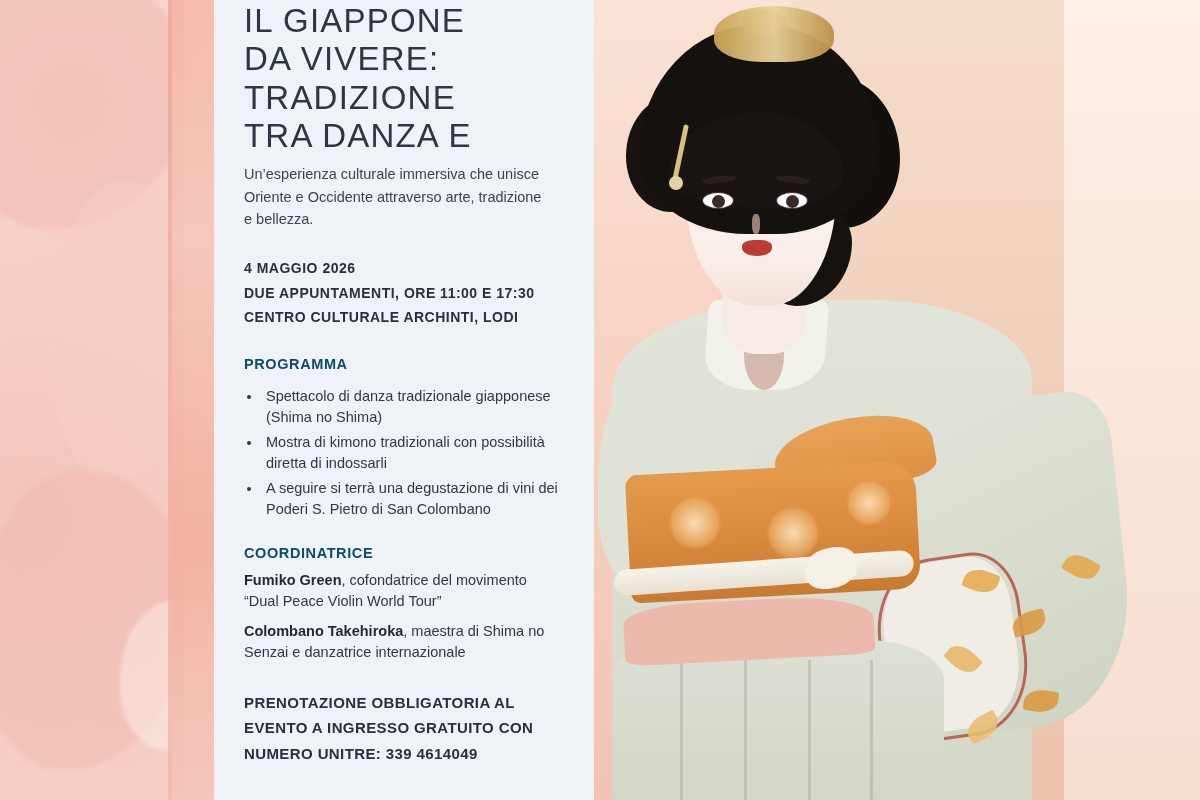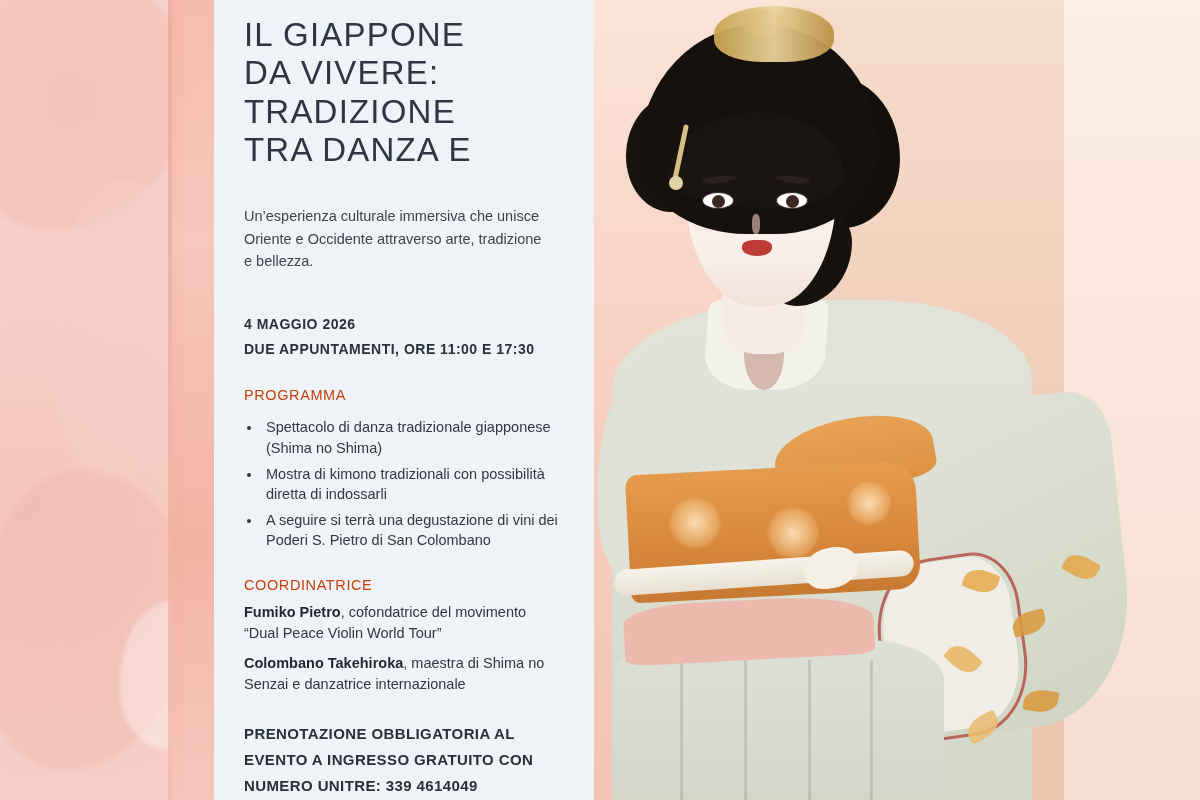--- a/index.html
+++ b/index.html
@@ -67,50 +67,50 @@
     padding: 0 22px 0 30px;
   }
 
   .title {
     font-family: "Liberation Sans", sans-serif;
     font-size: 33px;
     line-height: 1.16;
     letter-spacing: 1.2px;
     color: #2d3642;
     font-weight: 400;
-    padding-top: 16px;
+    padding-top: 2px;
     text-transform: uppercase;
   }
   .title span { display: block; }
 
   .subtitle {
-    margin-top: 36px;
+    margin-top: 8px;
     font-size: 14.5px;
     line-height: 1.55;
     color: #3a434e;
     width: 300px;
   }
 
   .when {
-    margin-top: 40px;
+    margin-top: 26px;
     font-size: 14px;
     font-weight: bold;
     letter-spacing: .5px;
     color: #27303b;
     line-height: 1.75;
     text-transform: uppercase;
   }
   .when div { white-space: nowrap; }
 
   .section-head {
     margin-top: 26px;
     font-size: 14.5px;
-    font-weight: normal;
+    font-weight: bold;
     letter-spacing: .6px;
-    color: #c2410c;
+    color: #0c4a6e;
     text-transform: uppercase;
   }
 
   ul.programma {
     margin: 14px 0 0 18px;
     color: #2f3845;
     font-size: 14.5px;
     line-height: 1.42;
   }
   ul.programma li { margin-bottom: 5px; padding-left: 4px; }
@@ -423,31 +423,32 @@
       <span>DA VIVERE:</span>
       <span>TRADIZIONE</span>
       <span>TRA DANZA E</span>
     </div>
 
     <div class="subtitle">Un’esperienza culturale immersiva che unisce Oriente e Occidente attraverso arte, tradizione e bellezza.</div>
 
     <div class="when">
       <div>4 MAGGIO 2026</div>
       <div>DUE APPUNTAMENTI, ORE 11:00 E 17:30</div>
+      <div>CENTRO CULTURALE ARCHINTI, LODI</div>
     </div>
 
     <div class="section-head">PROGRAMMA</div>
     <ul class="programma">
       <li>Spettacolo di danza tradizionale giapponese (Shima no Shima)</li>
       <li>Mostra di kimono tradizionali con possibilità diretta di indossarli</li>
       <li>A seguire si terrà una degustazione di vini dei Poderi S. Pietro di San Colombano</li>
     </ul>
 
     <div class="section-head">COORDINATRICE</div>
-    <div class="person"><b>Fumiko Pietro</b><span>, cofondatrice del movimento “Dual Peace Violin World Tour”</span></div>
+    <div class="person"><b>Fumiko Green</b><span>, cofondatrice del movimento “Dual Peace Violin World Tour”</span></div>
 
     <div class="person"><b>Colombano Takehiroka</b><span>, maestra di Shima no Senzai e danzatrice internazionale</span></div>
 
     <div class="cta">
       <div>PRENOTAZIONE OBBLIGATORIA AL</div>
       <div>EVENTO A INGRESSO GRATUITO CON</div>
       <div>NUMERO UNITRE: 339 4614049</div>
     </div>
 
   </div>

